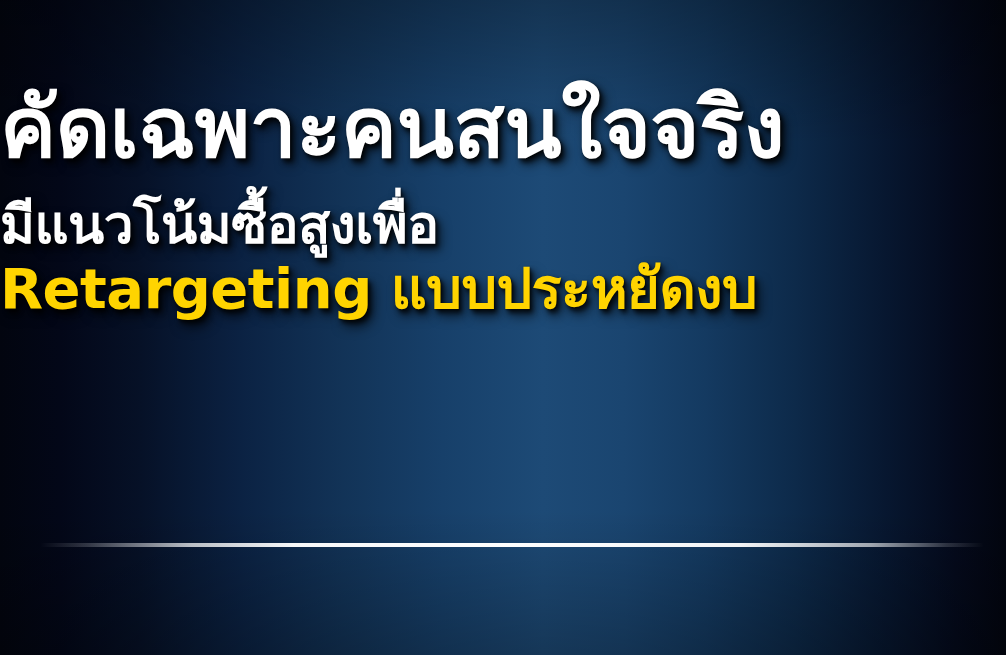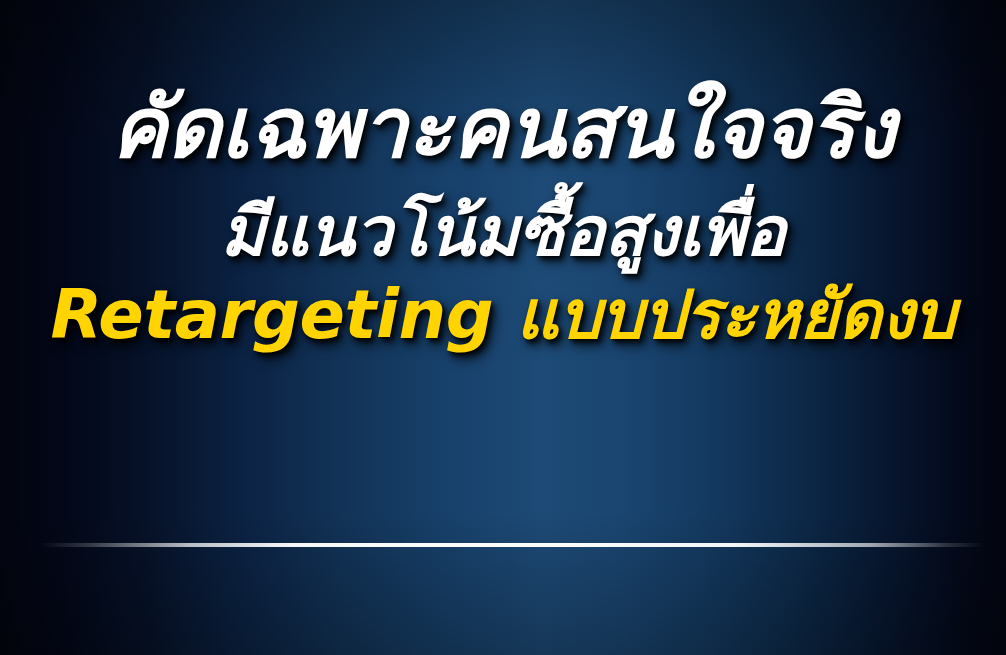--- a/index.html
+++ b/index.html
@@ -59,23 +59,21 @@
     flex-direction: column;
     align-items: center;
     justify-content: flex-start;
     padding-top: 86px;
     box-sizing: border-box;
   }
 
   .headline {
     display: block;
     width: 100%;
-    text-align: center;
     font-weight: 700;
-    font-style: italic;
     white-space: nowrap;
     letter-spacing: -0.5px;
     line-height: 1.0;
   }
 
   .headline.white {
     color: #ffffff;
     text-shadow:
       3px 4px 5px rgba(0,0,0,0.80),
       5px 6px 11px rgba(0,0,0,0.62),
@@ -84,22 +82,22 @@
 
   .headline.yellow {
     color: #FFD400;
     text-shadow:
       3px 4px 5px rgba(0,0,0,0.82),
       5px 7px 12px rgba(0,0,0,0.66),
       1px 1px 2px rgba(0,0,0,0.6);
   }
 
   .line-1 { font-size: 84px; margin-bottom: 28px; }
-  .line-2 { font-size: 68px; margin-bottom: 16px; }
-  .line-3 { font-size: 67px; margin-bottom: 27px; }
+  .line-2 { font-size: 53px; margin-bottom: 10px; }
+  .line-3 { font-size: 56px; margin-bottom: 27px; }
   .line-4 { font-size: 73px; }
 
   
   .divider {
     position: absolute;
     left: 40px;
     right: 22px;
     top: 543px;
     height: 4px;
     z-index: 1;

